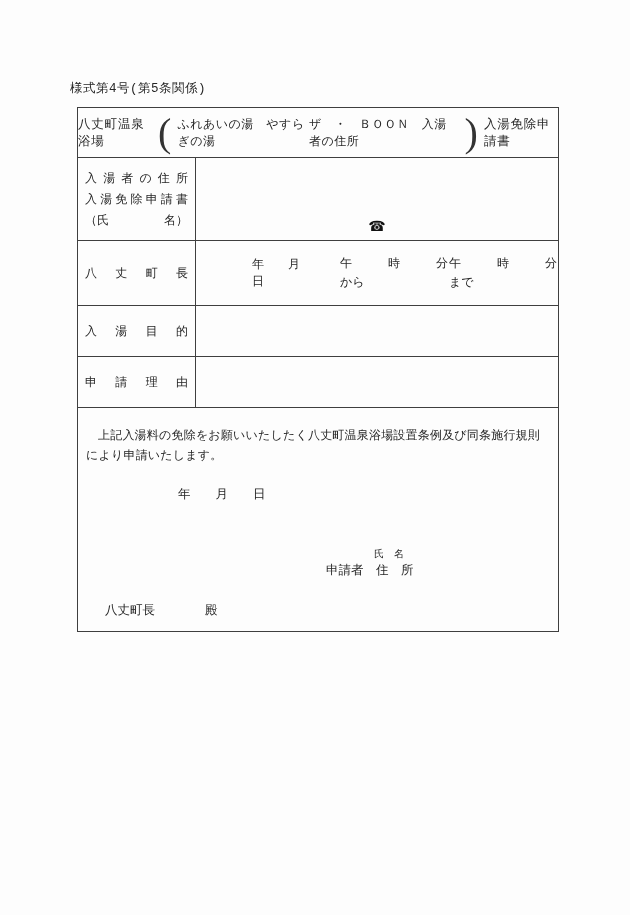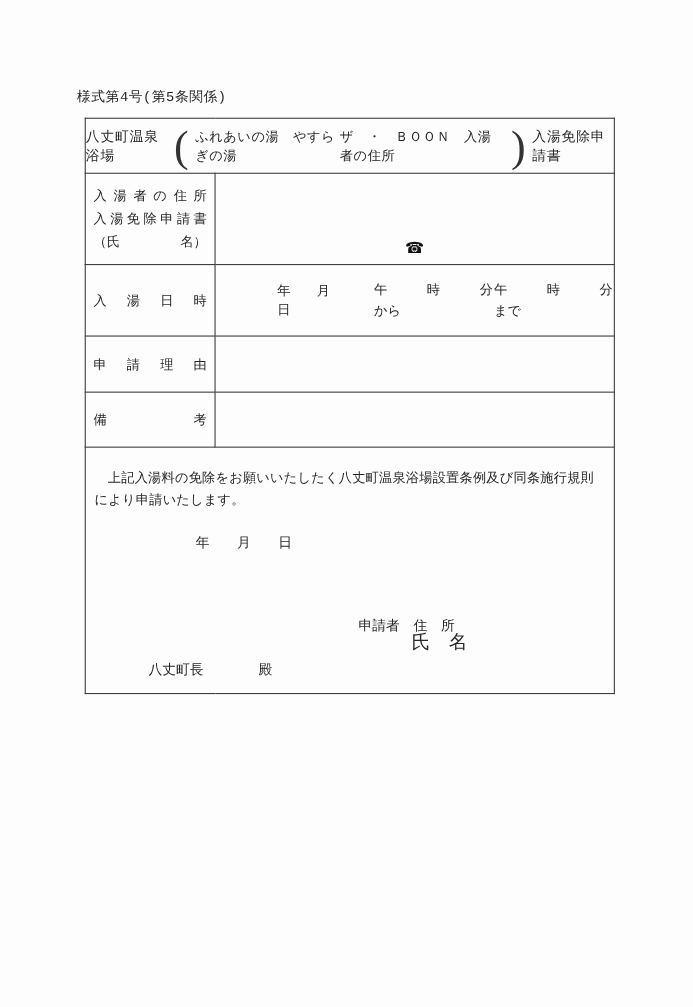--- a/index.html
+++ b/index.html
@@ -77,22 +77,22 @@
 
   
   .footer-cell { position: relative; vertical-align: top; }
   .statement {
     position: absolute; left: 8px; right: 7px; top: 17px;
     font-size: 12px; line-height: 20px; text-indent: 12px;
     letter-spacing: 0.2px;
   }
   .f-date      { position: absolute; left: 100px; top: 78px;  font-size: 12.5px; }
   .f-applicant { position: absolute; left: 248px; top: 128px; font-size: 12.5px; margin-top: 26px; }
-  .f-name      { position: absolute; left: 296px; top: 165px; font-size: 17px; }
-  .f-addressee { position: absolute; left: 27px;  top: 194px; font-size: 12.5px; margin-left: 30px; }
+  .f-name      { position: absolute; left: 296px; top: 139px; font-size: 10px; }
+  .f-addressee { position: absolute; left: 27px;  top: 194px; font-size: 12.5px; }
 </style>
 </head>
 <body>
 
 <div class="form-no">様式第4号(第5条関係)</div>
 
 <table class="form-table">
   <colgroup>
       <col style="width:118px">
       <col style="width:363px">
@@ -123,48 +123,48 @@
         <span>名）</span>
       </div>
     </td>
     <td class="phone-cell">
       <span class="phone-glyph">☎</span>
     </td>
   </tr>
 
   <tr class="r3">
     <td class="label-cell">
-      <div class="jlabel">入湯日時</div>
+      <div class="jlabel">八丈町長</div>
     </td>
     <td>
       <div class="date-inner">
         <span>年　　月　　日</span>
         <span class="ampm">
           <span>午　　　時　　　分から</span>
           <span>午　　　時　　　分まで</span>
         </span>
       </div>
     </td>
   </tr>
 
+  <tr class="r4">
+    <td class="label-cell">
+      <div class="jlabel">入湯目的</div>
+    </td>
+    <td></td>
+  </tr>
 
 
   <tr class="r6">
     <td class="label-cell">
       <div class="jlabel">申請理由</div>
     </td>
     <td></td>
   </tr>
 
-  <tr class="r7">
-    <td class="label-cell">
-      <div class="jlabel">備考</div>
-    </td>
-    <td></td>
-  </tr>
 
   <tr class="r8">
     <td colspan="2" class="footer-cell">
       <div class="statement">上記入湯料の免除をお願いいたしたく八丈町温泉浴場設置条例及び同条施行規則により申請いたします。</div>
       <div class="f-date">年　　月　　日</div>
       <div class="f-applicant">申請者　住　所</div>
       <div class="f-name">氏　名</div>
       <div class="f-addressee">八丈町長　　　　殿</div>
     </td>
   </tr>

